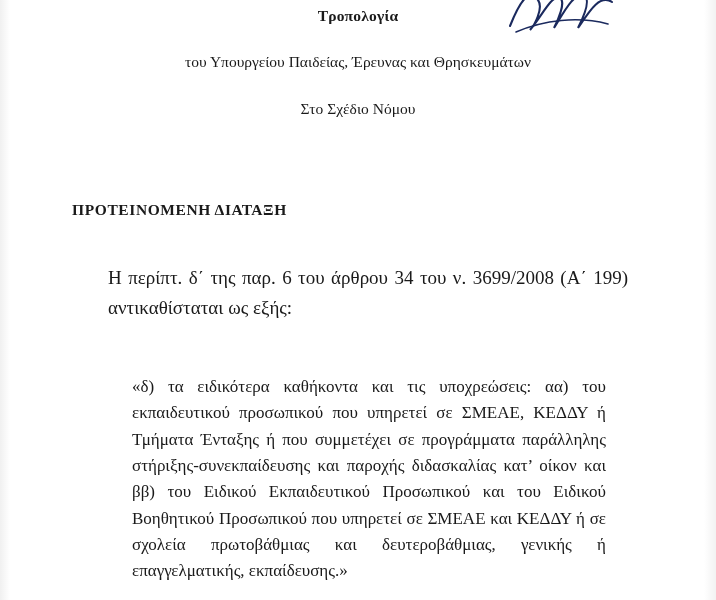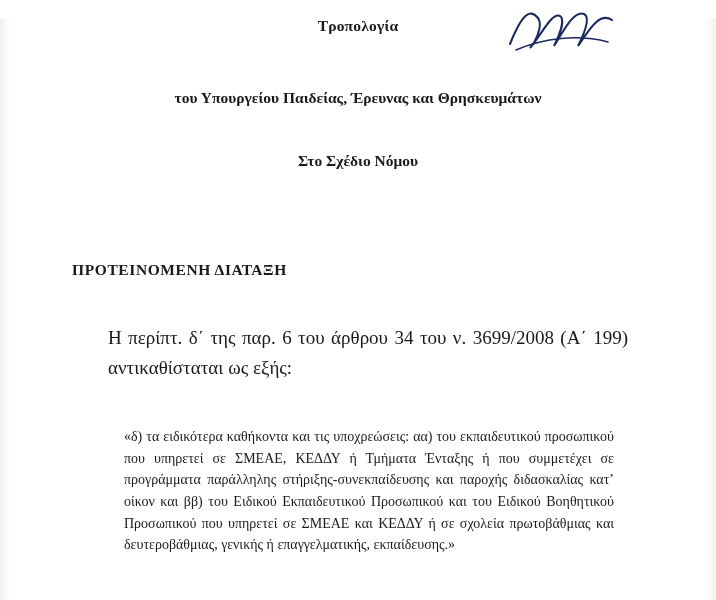--- a/index.html
+++ b/index.html
@@ -22,28 +22,28 @@
     box-sizing: border-box;
     padding: 0 72px;
   }
   .header-block {
     text-align: center;
   }
   .line-title {
     font-size: 15.5px;
     font-weight: bold;
     letter-spacing: 0.2px;
-    margin: 18px;
-    padding-top: 0px;
+    margin: 0;
+    padding-top: 8px;
     line-height: 1.0;
   }
   .line-sub {
     font-size: 15.5px;
-    font-weight: bold;
-    margin: 16px;
+    font-weight: normal;
+    margin: 8px;
     line-height: 1.0;
   }
   .spacer-1 { height: 22px; }
   .spacer-2 { height: 16px; }
   .spacer-3 { height: 18px; }
   .spacer-4 { height: 16px; }
   .spacer-5 { height: 42px; }
   .spacer-6 { height: 44px; }
   .spacer-7 { height: 34px; }
   .spacer-8 { height: 58px; }
@@ -56,24 +56,24 @@
   }
   .body-para {
     font-size: 19px;
     line-height: 1.62;
     text-align: justify;
     margin: 0 0 0 0;
     padding: 0 16px 0 36px;
     text-indent: 0;
   }
   .quote-para {
-    font-size: 14px;
+    font-size: 17px;
     line-height: 1.55;
     text-align: justify;
-    margin: 8px;
+    margin: 16px;
     padding: 0 22px 0 44px;
   }
   .place-date {
     text-align: center;
     font-size: 14.4px;
     position: relative;
   }
   .signer {
     text-align: center;
     font-size: 14.6px;

